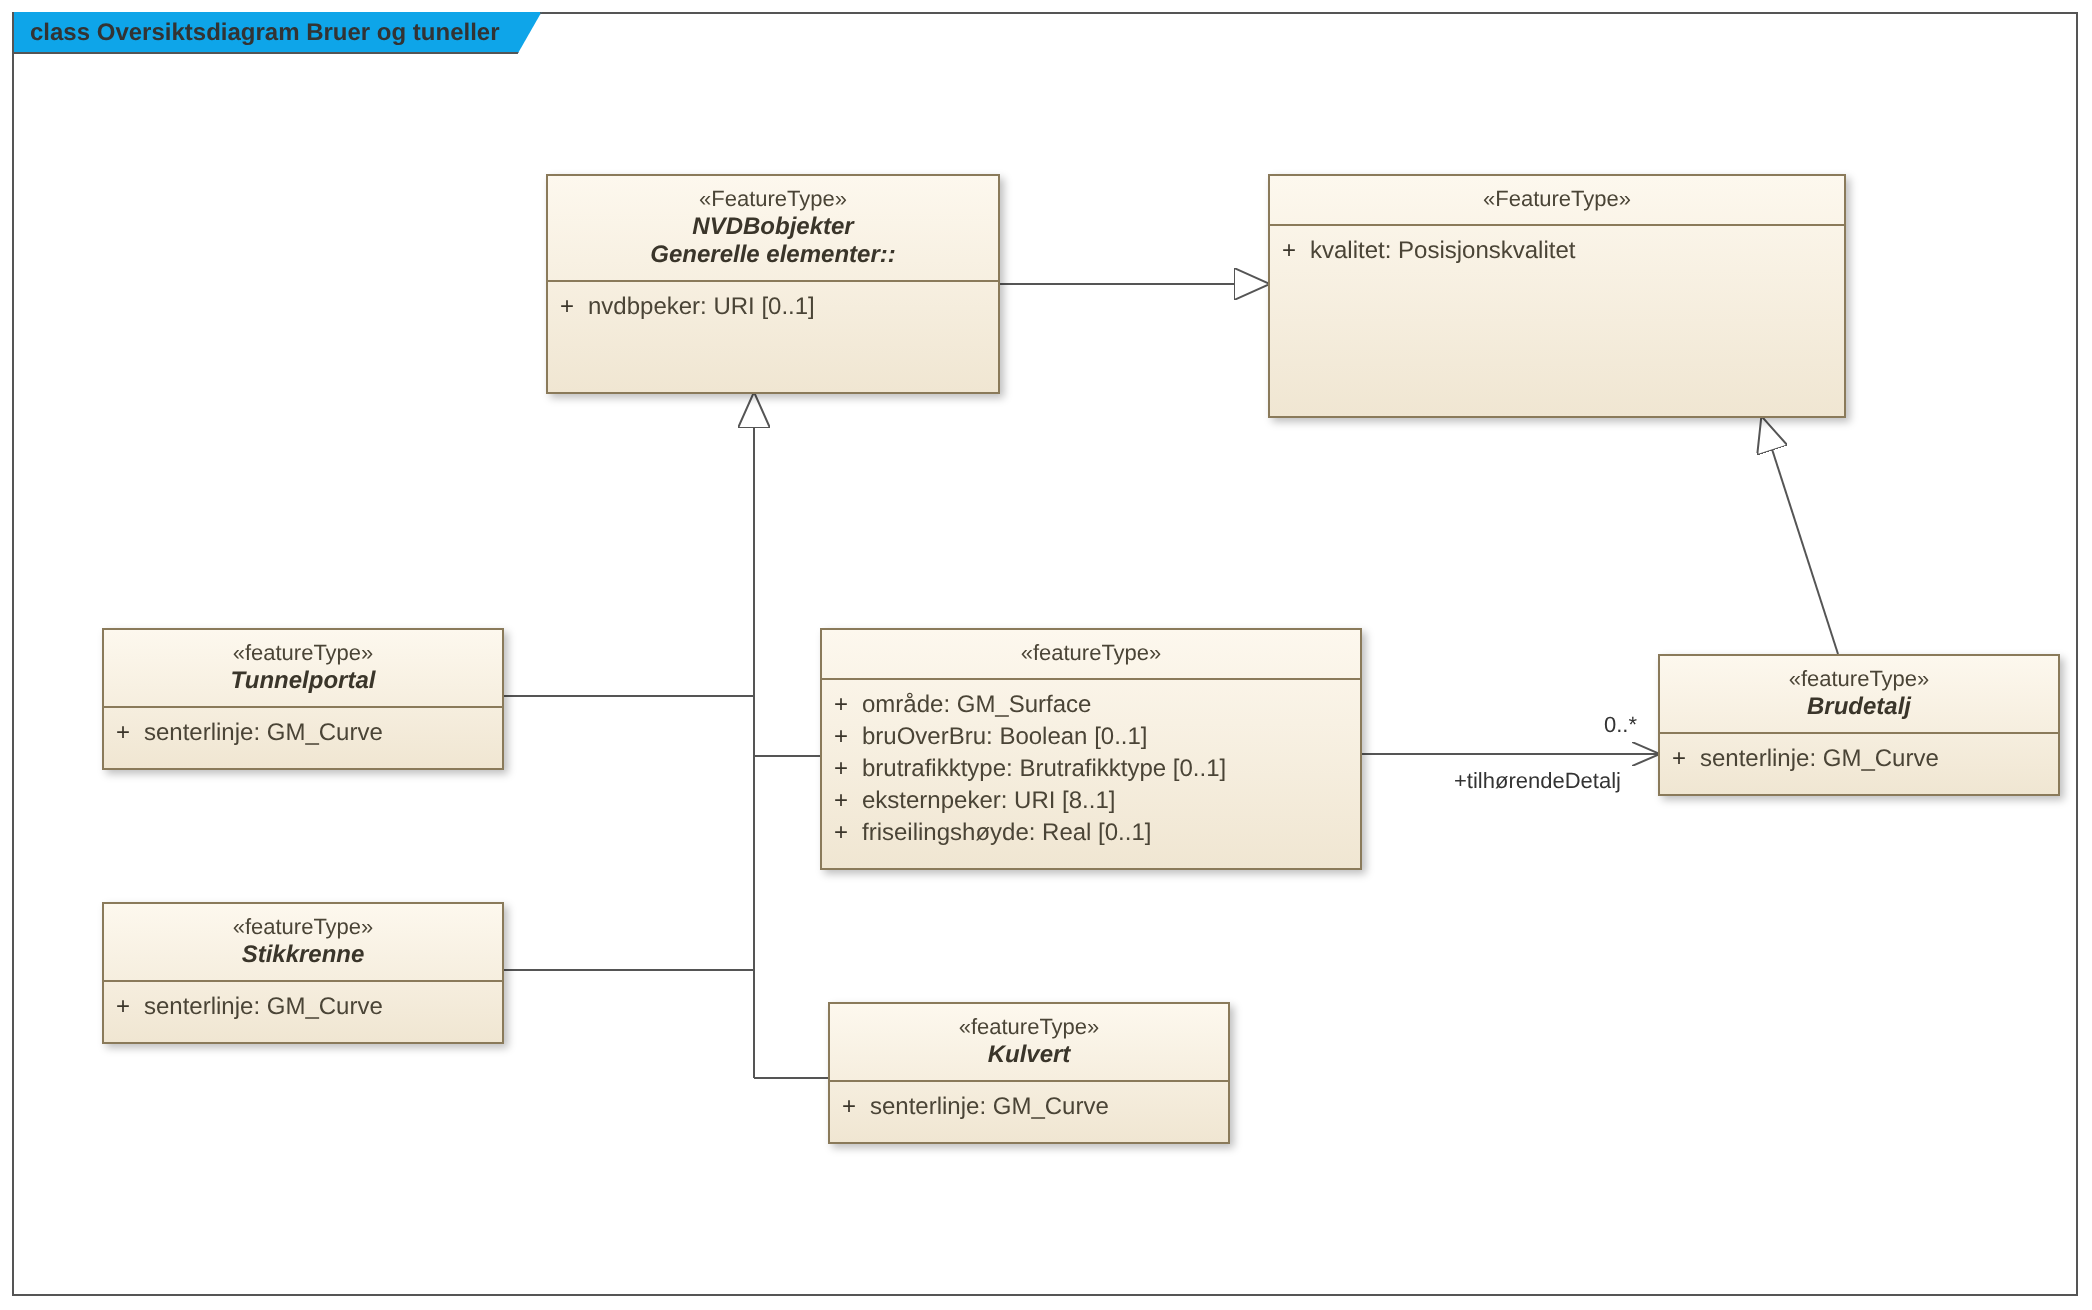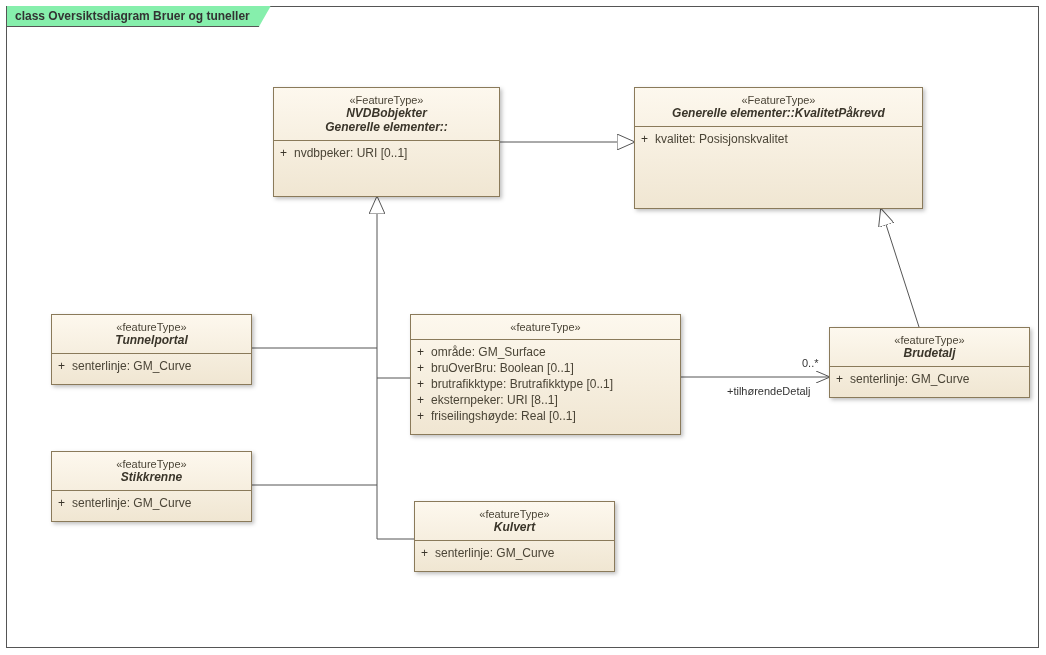--- a/index.html
+++ b/index.html
@@ -16,21 +16,21 @@
     border: 1px solid #555;
     margin: 6px;
     box-sizing: border-box;
   }
   .diagram-title-tab {
     position: absolute;
     top: -1px;
     left: -1px;
     border: 1px solid #555;
     border-top: none;
-    background: #86efac;
+    background: #0ea5e9;
     font-weight: bold;
     padding: 3px 20px 3px 8px;
     font-size: 12px;
     clip-path: polygon(0 0, 100% 0, calc(100% - 12px) 100%, 0 100%);
   }
   .class-box {
     position: absolute;
     border: 1px solid #8a7a5a;
     background: linear-gradient(#fdf8ee, #f0e6d2);
     box-shadow: 2px 2px 4px rgba(0,0,0,0.25);
@@ -127,21 +127,20 @@
       <div class="attr-row">
         <span class="attr-vis">+</span>
         <span>nvdbpeker: URI [0..1]</span>
       </div>
     </div>
   </div>
 
   <div class="class-box" style="left:627px; top:80px; width:289px; height:122px;">
     <div class="class-head">
       <div class="stereo">«FeatureType»</div>
-      <div class="class-name italic">Generelle elementer::KvalitetPåkrevd</div>
     </div>
     <div class="attrs">
       <div class="attr-row">
         <span class="attr-vis">+</span>
         <span>kvalitet: Posisjonskvalitet</span>
       </div>
     </div>
   </div>
 
   <div class="class-box" style="left:44px; top:307px; width:201px;">

